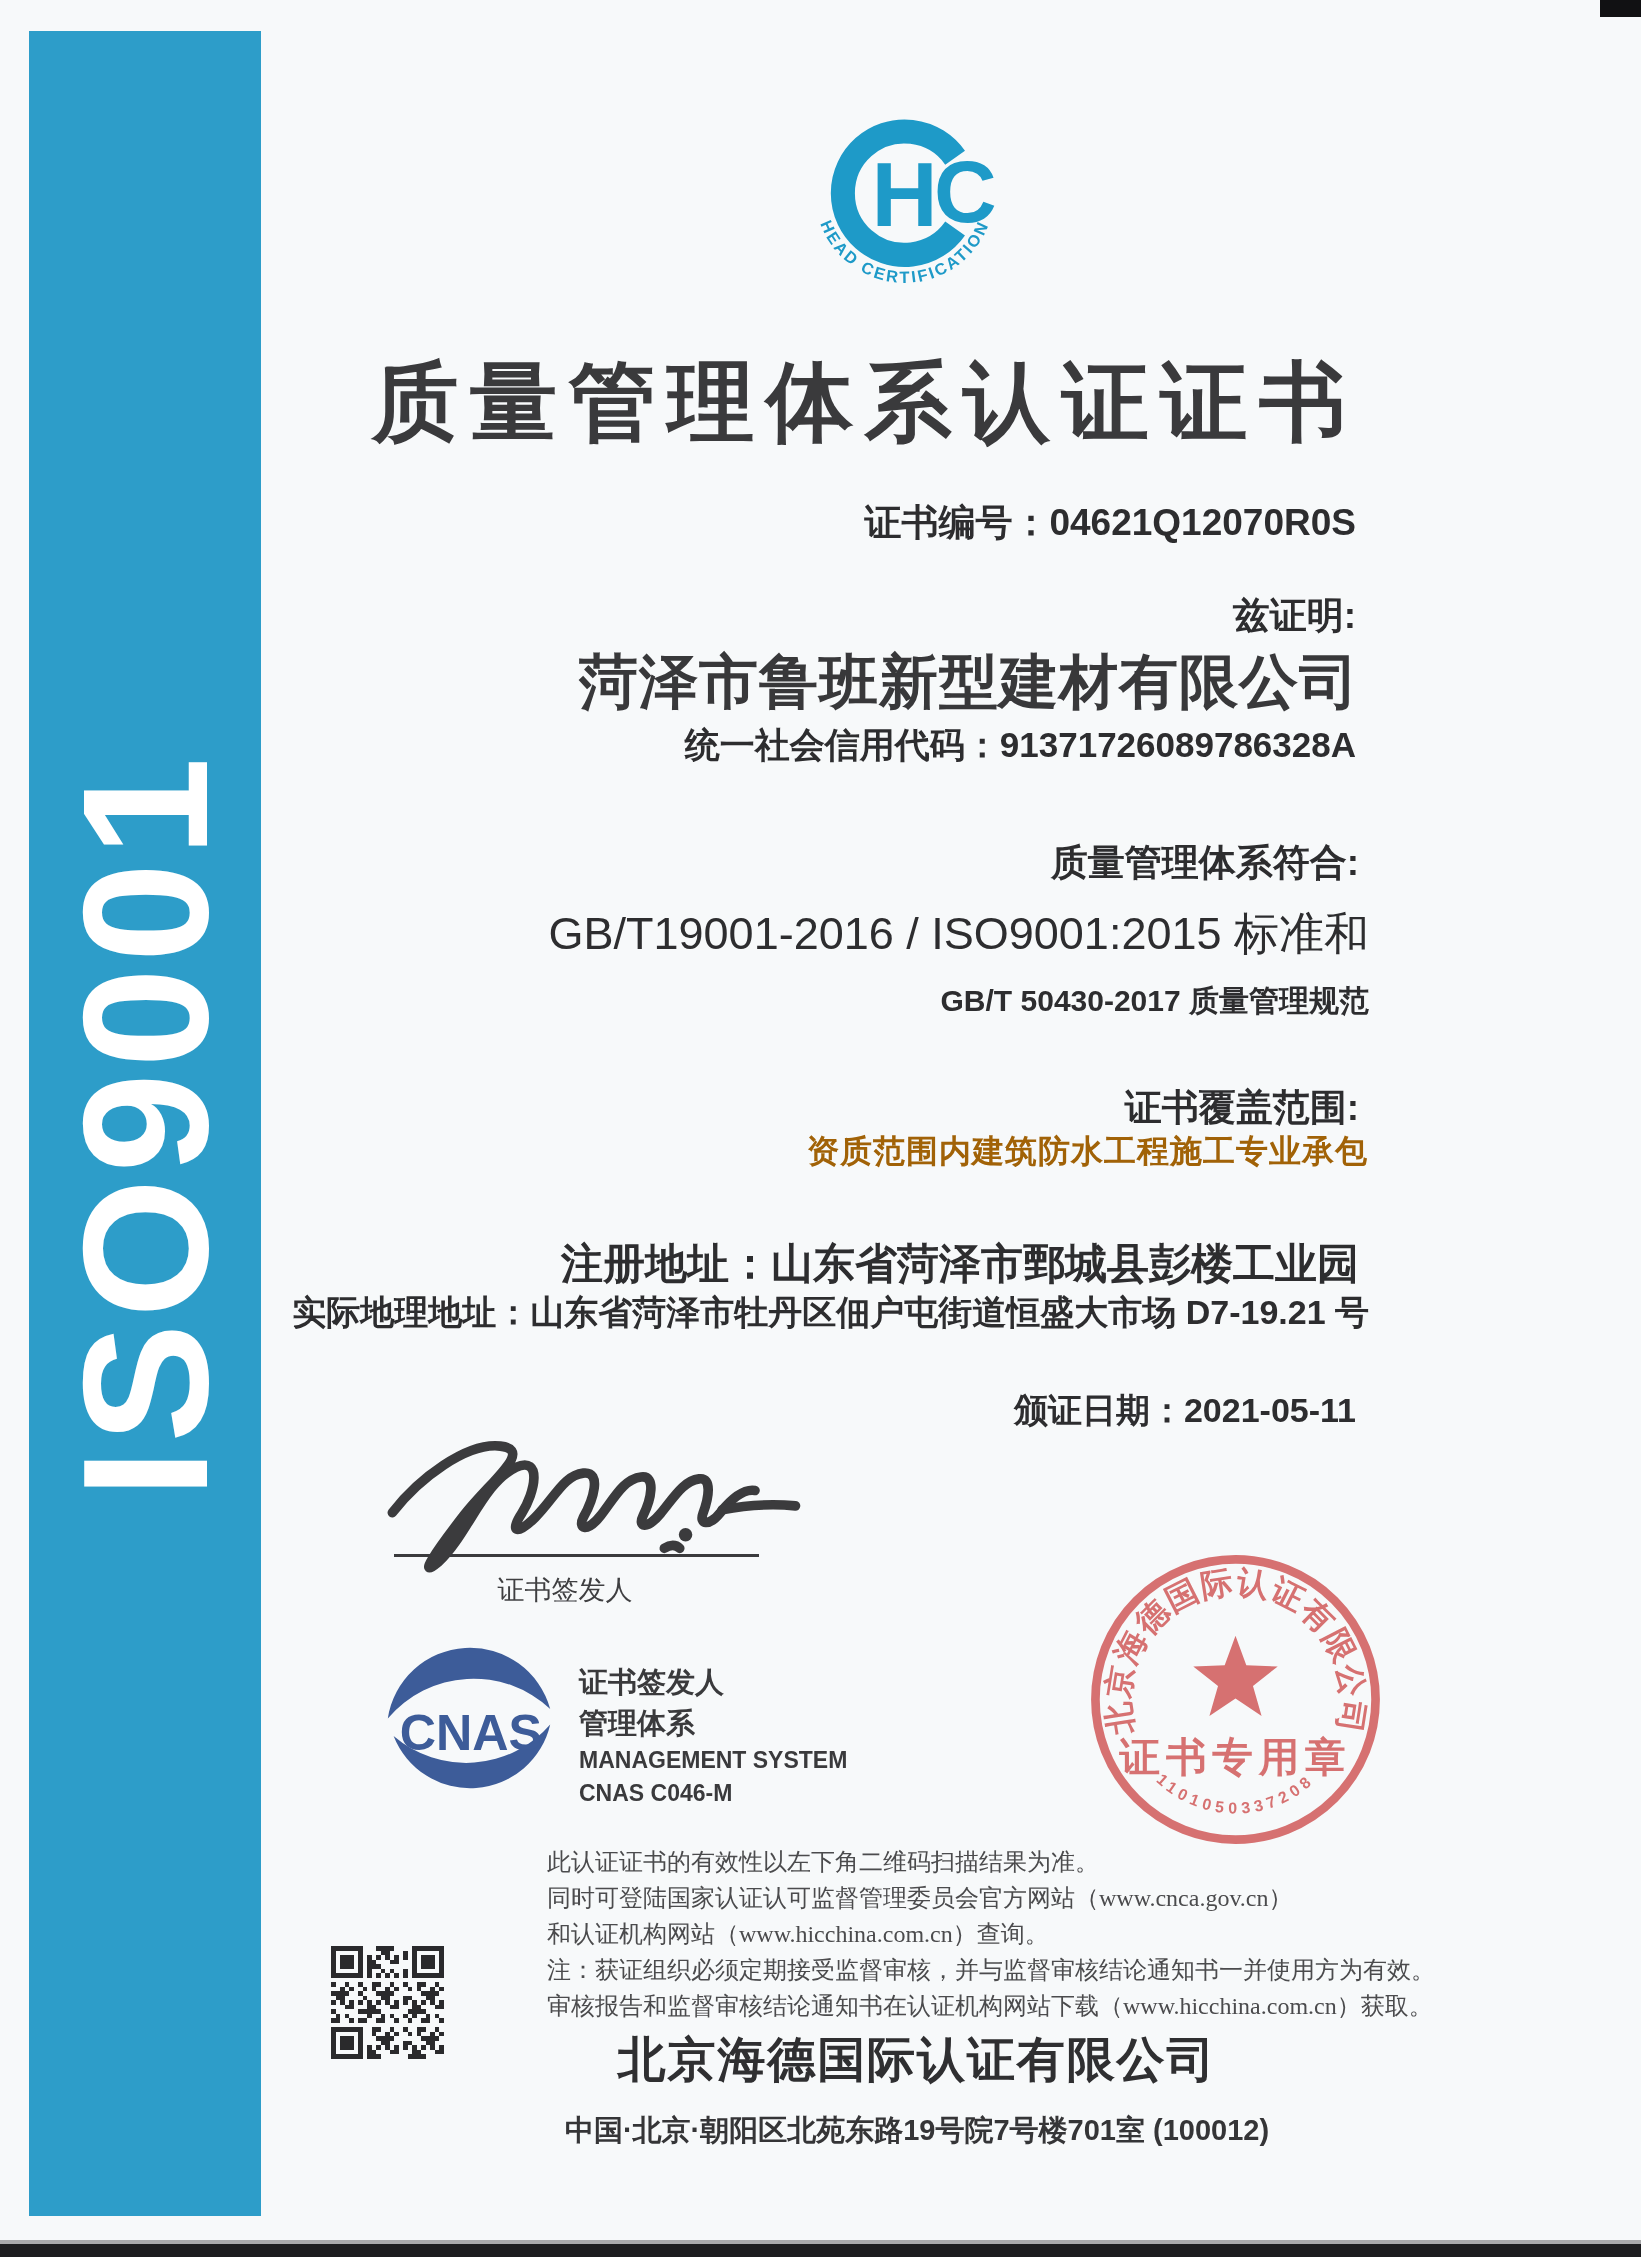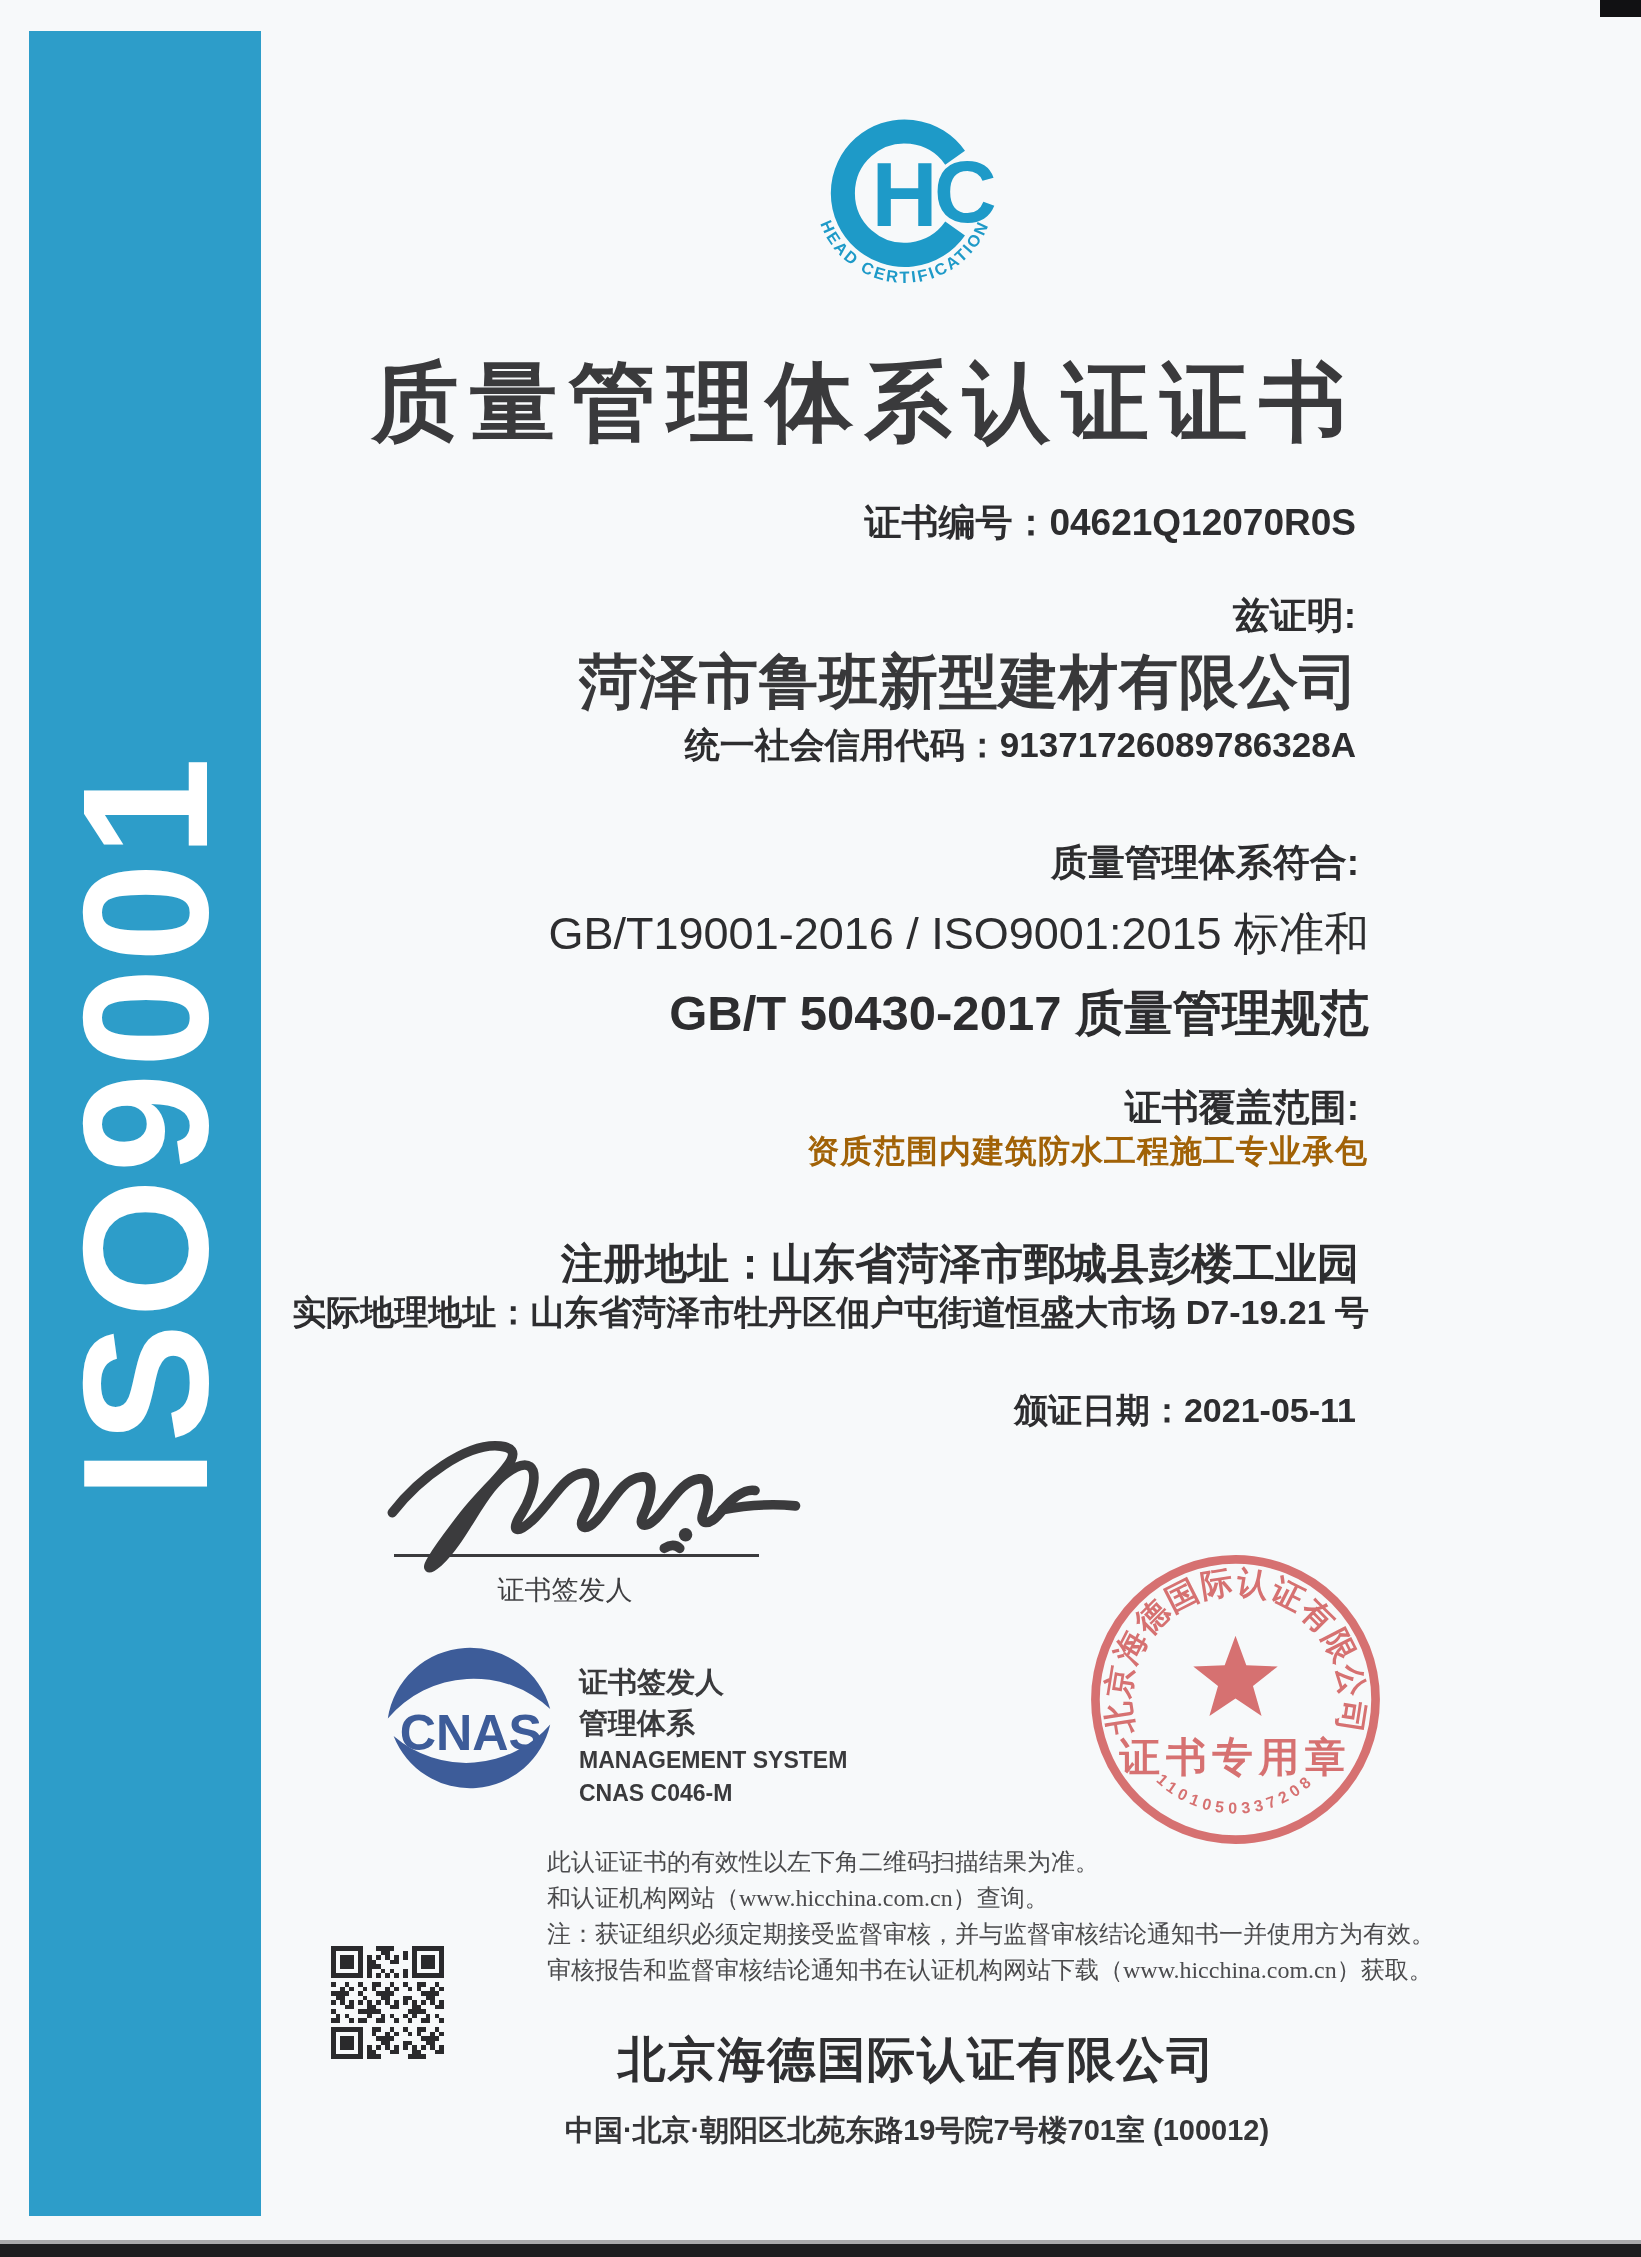--- a/index.html
+++ b/index.html
@@ -14,21 +14,21 @@
   
   .doc-title{left:261px;top:344px;width:1207px;text-align:center;font-size:87px;font-weight:900;
              letter-spacing:11.6px;color:#3a3a3c;white-space:nowrap;}
   .r{position:absolute;text-align:right;white-space:nowrap;font-weight:700;color:#2d2d2f;}
   .certno{right:285px;top:498px;font-size:37px;margin-left:16px;}
   .attest{right:285px;top:591px;font-size:37px;}
   .company{right:282px;top:643px;font-size:59px;font-weight:800;letter-spacing:1px;color:#38383a;margin-left:28px;}
   .credit{right:285px;top:722px;font-size:35px;}
   .conform{right:282px;top:838px;font-size:37px;}
   .std1{right:272px;top:904px;font-size:45px;font-weight:400;}
-  .std2{right:272px;top:981px;font-size:49px;font-weight:800;}
+  .std2{right:272px;top:981px;font-size:30px;font-weight:800;}
   .scopelab{right:282px;top:1083px;font-size:37px;}
   .scopetxt{right:273px;top:1130px;font-size:32px;font-weight:800;letter-spacing:1px;color:#a16207;}
   .regaddr{right:282px;top:1236px;font-size:42px;text-align:right;}
   .actaddr{right:272px;top:1290px;font-size:34px;}
   .issue{right:285px;top:1388px;font-size:34px;}
   .valid{right:285px;top:1433px;font-size:34px;}
   
   .sig-line{left:394px;top:1554px;width:365px;height:2.9px;background:#3b3b3d;}
   .sig-label{left:454px;top:1572px;width:222px;text-align:center;font-size:27px;color:#3f3f41;
              font-family:"Liberation Serif","DejaVu Serif",serif;}
@@ -303,20 +303,21 @@
       <rect x="24" y="12" width="1" height="1" fill="#2a2a2c"></rect>
       <rect x="24" y="13" width="1" height="1" fill="#2a2a2c"></rect>
       <rect x="24" y="16" width="1" height="1" fill="#2a2a2c"></rect>
       <rect x="24" y="19" width="1" height="1" fill="#2a2a2c"></rect>
       <rect x="24" y="22" width="1" height="1" fill="#2a2a2c"></rect>
       <rect x="24" y="23" width="1" height="1" fill="#2a2a2c"></rect>
     </svg>
 
   <div class="abs notes">
     <div>此认证证书的有效性以左下角二维码扫描结果为准。</div>
+    <div>同时可登陆国家认证认可监督管理委员会官方网站（www.cnca.gov.cn）</div>
     <div>和认证机构网站（www.hicchina.com.cn）查询。</div>
     <div>注：获证组织必须定期接受监督审核，并与监督审核结论通知书一并使用方为有效。</div>
     <div>审核报告和监督审核结论通知书在认证机构网站下载（www.hicchina.com.cn）获取。</div>
   </div>
   <div class="abs issuer">北京海德国际认证有限公司</div>
   <div class="abs issuer-addr">中国·北京·朝阳区北苑东路19号院7号楼701室  (100012)</div>
 
   <div class="abs scan-bottom-grad"></div>
   <div class="abs scan-bottom"></div>
   <div class="abs scan-corner"></div>

